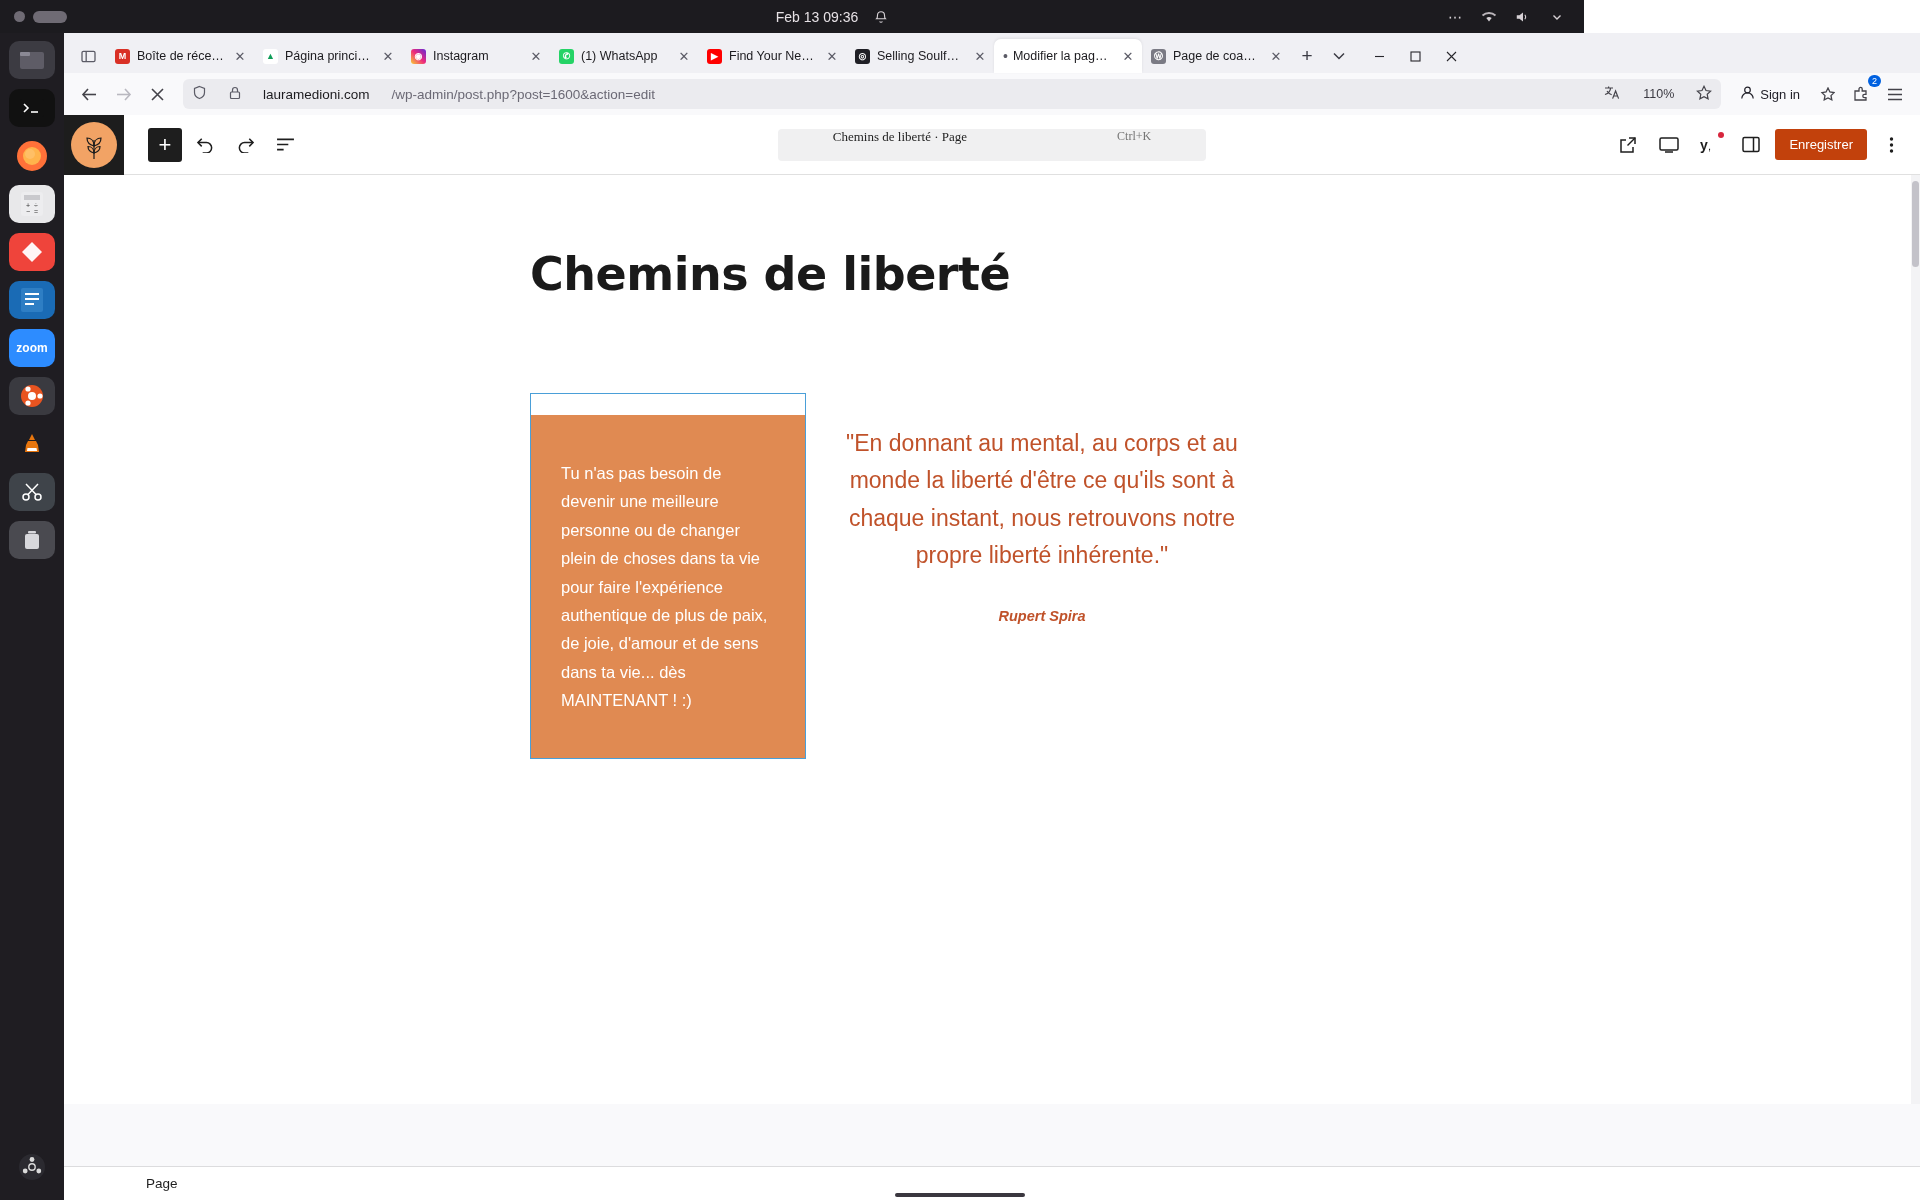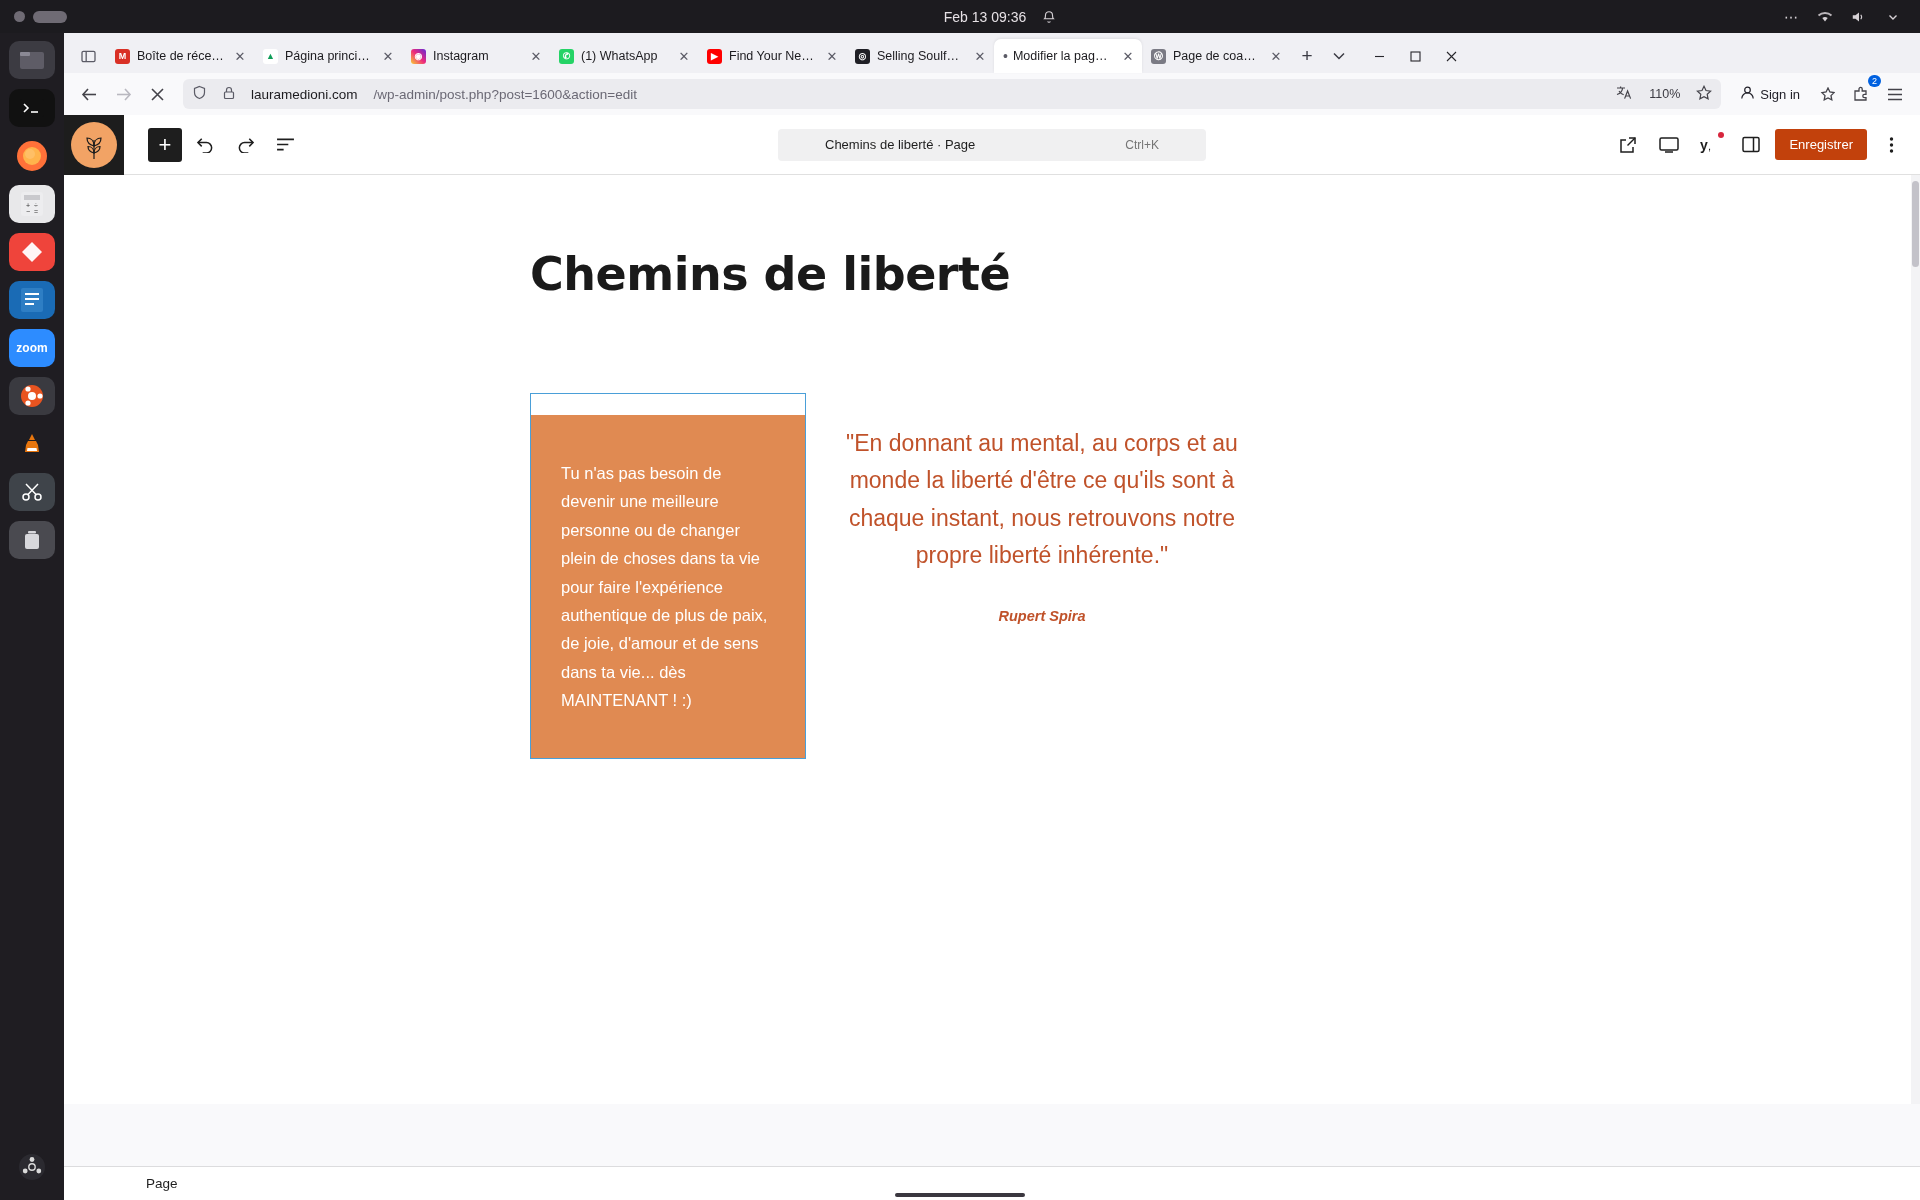--- a/index.html
+++ b/index.html
@@ -6,21 +6,21 @@
   html, body {
     width: 1920px; height: 1200px;
     overflow: hidden;
     font-family: "Liberation Sans", sans-serif;
     background: #1c1b1f;
   }
   .screen { position: relative; width: 1920px; height: 1200px; background: #fff; }
 
   
   .os-bar {
-    position: absolute; top: 0; left: 0; width: 1920px; height: 33px;
+    position: absolute; top: 0; left: 0; width: 1584px; height: 33px;
     background: #1c1b1f; color: #e6e1e5;
     display: flex; align-items: center; font-size: 14px;
   }
   .os-bar .left { display: flex; align-items: center; gap: 8px; padding-left: 14px; width: 220px; }
   .os-dot { width: 11px; height: 11px; border-radius: 50%; background: #6f6b74; }
   .os-pill { width: 34px; height: 12px; border-radius: 6px; background: #6f6b74; }
   .os-bar .center { flex: 1; display: flex; align-items: center; justify-content: center; gap: 14px; }
   .os-bar .right { display: flex; align-items: center; gap: 16px; padding-right: 18px; }
   .os-ico { width: 18px; height: 18px; display: inline-flex; align-items: center; justify-content: center; opacity: .92; }
 
@@ -65,21 +65,21 @@
   .tab-newbtn { width: 34px; height: 34px; display: flex; align-items: center; justify-content: center; font-size: 19px; color: #3b3b44; }
   .tab-listbtn { width: 30px; height: 34px; display: flex; align-items: center; justify-content: center; color: #3b3b44; }
   .win-ctrls { display: flex; align-items: center; gap: 2px; margin-left: 8px; }
   .win-btn { width: 34px; height: 34px; display: flex; align-items: center; justify-content: center; color: #27262b; font-size: 13px; }
 
   .navbar { height: 42px; background: #f9f9fb; display: flex; align-items: center; padding: 0 10px; gap: 4px; }
   .nav-ico { width: 30px; height: 30px; display: flex; align-items: center; justify-content: center; color: #44434a; }
   .nav-ico.dim { color: #9b99a1; }
   .urlbar {
     flex: 1; height: 30px; background: #ebebef; border-radius: 6px;
-    display: flex; align-items: center; gap: 16px; padding: 0 9px; margin: 0 7px;
+    display: flex; align-items: center; gap: 22px; padding: 0 9px; margin: 0 7px;
     font-size: 13.5px; color: #1c1b1f;
   }
   .urlbar .url-dim { color: #6b6975; }
   .urlbar .spacer { flex: 1; }
   .signin { display: flex; align-items: center; gap: 5px; font-size: 13px; color: #22212a; padding: 0 8px; }
   .ext-badge { position: relative; }
   .ext-badge .cnt {
     position: absolute; top: -4px; right: -5px; background: #0061e0; color: #fff;
     font-size: 9px; border-radius: 8px; padding: 0 4px; line-height: 12px;
   }
@@ -98,22 +98,22 @@
     display: flex; align-items: center; justify-content: center;
   }
   .wp-add {
     width: 34px; height: 34px; border-radius: 3px; background: #1e1e1e; color: #fff;
     display: flex; align-items: center; justify-content: center; font-size: 22px; margin-left: 72px;
   }
   .wp-ico { width: 34px; height: 34px; display: flex; align-items: center; justify-content: center; color: #1e1e1e; }
   .wp-center {
     position: absolute; left: 50%; transform: translateX(-50%);
     width: 428px; height: 32px; background: #f0f0f1; border-radius: 4px;
-    display: flex; align-items: center; justify-content: center; gap: 150px;
-    font-size: 13px; color: #1e1e1e;
+    display: flex; justify-content: center; gap: 150px;
+    font-size: 13px; color: #1e1e1e; font-family: Liberation Serif, serif;
   }
   .wp-center .kbd { color: #757575; font-size: 12px; }
   .wp-right { margin-left: auto; display: flex; align-items: center; gap: 7px; }
   .wp-save {
     background: #c2410c; color: #fff; font-size: 13px; border-radius: 3px;
     padding: 8px 14px; font-weight: 500;
   }
   .yoast-badge { position: relative; }
   .yoast-badge .reddot { position: absolute; top: 4px; right: 3px; width: 6px; height: 6px; border-radius: 50%; background: #d7263d; }
 

